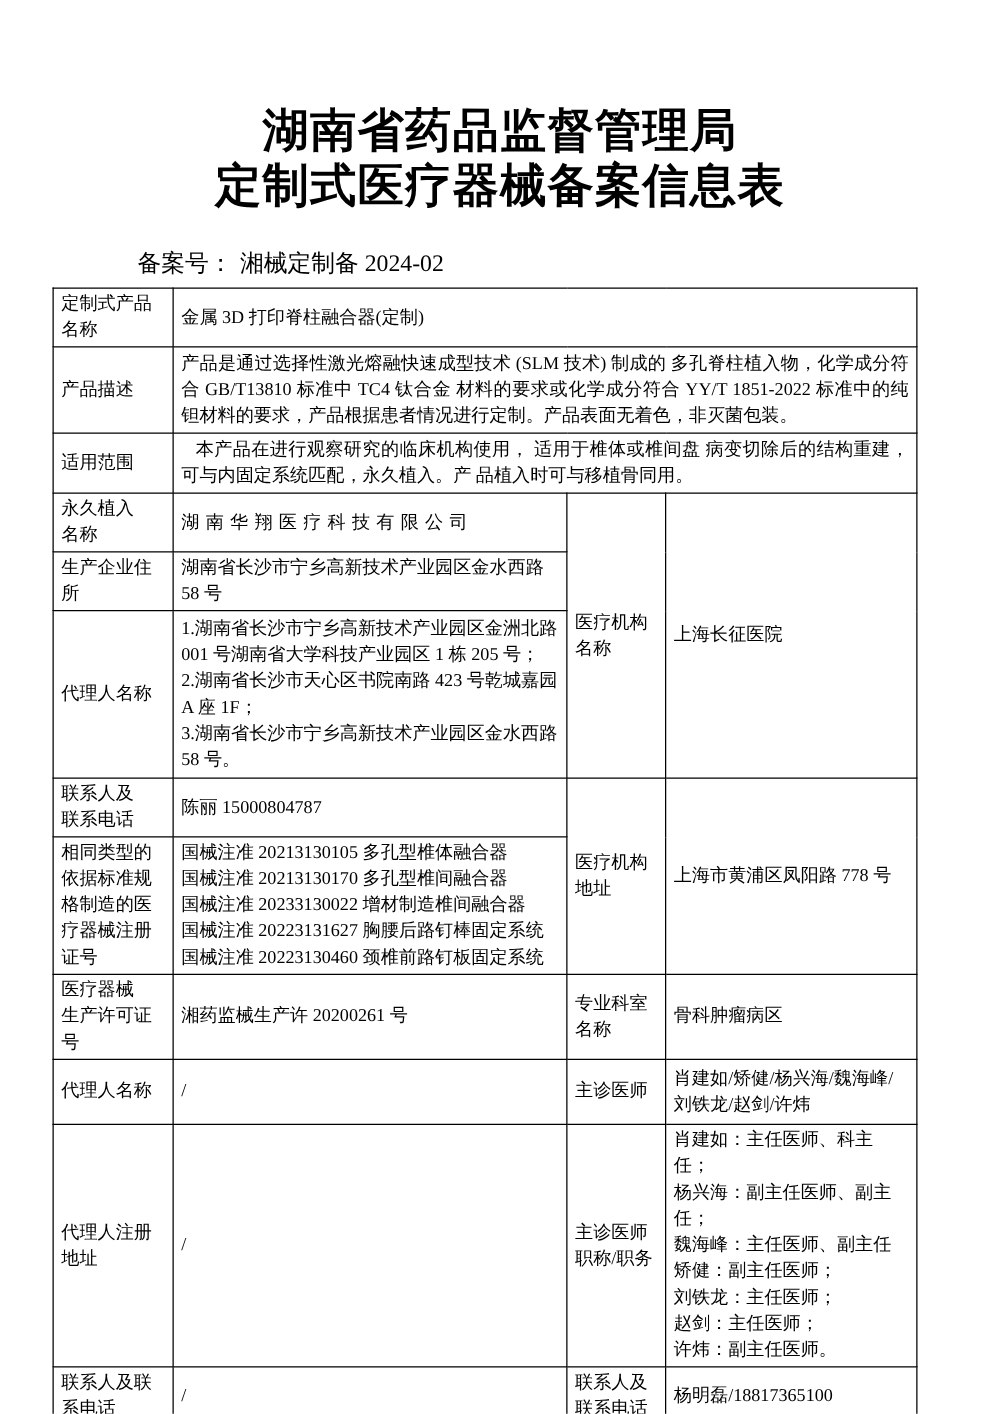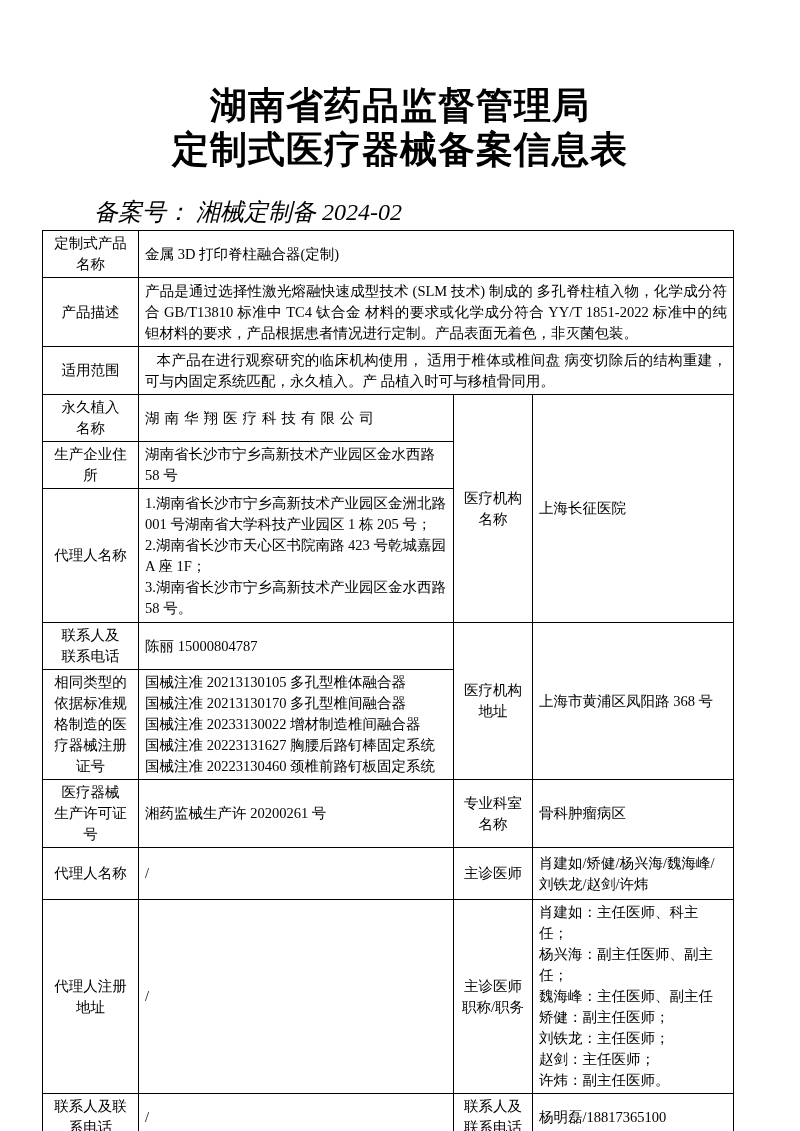--- a/index.html
+++ b/index.html
@@ -20,44 +20,43 @@
     position: absolute;
     top: 84px; left: 0; width: 100%;
     text-align: center;
     font-weight: bold;
     font-size: 37px;
     line-height: 44px;
     letter-spacing: 1px;
   }
   .record-line {
     position: absolute;
-    top: 200px; left: 94px;
-    font-size: 24px;
+    top: 200px; left: 110px;
+    font-size: 19px;
     line-height: 24px;
-    font-style: italic;
   }
   .record-line .gap { display: inline-block; width: 6px; }
   table.reg {
     position: absolute;
     top: 230px; left: 42px;
     width: 691px;
     border-collapse: collapse;
     table-layout: fixed;
   }
   table.reg td {
     border: 1px solid #000;
     font-size: 14.5px;
     line-height: 21px;
     vertical-align: middle;
     padding: 2px 6px;
     overflow: hidden;
     word-break: break-word;
   }
   td.label {
-    text-align: center;
+    text-align: left;
     white-space: pre-line;
     padding: 2px 2px;
     line-height: 20px;
   }
   td.val { text-align: left; }
   td.c   { text-align: left; }
   td.just { text-align: justify; line-height: 22px; }
   td.indent { text-indent: 0.8em; }
   td.addr { font-size: 14px; line-height: 22px; white-space: pre-line; }
   td.certs { line-height: 20px; white-space: pre-line; }
@@ -137,21 +136,21 @@
 2.湖南省长沙市天心区书院南路 423 号乾城嘉园 A 座 1F；
 3.湖南省长沙市宁乡高新技术产业园区金水西路 58 号。</td>
     </tr>
 
     <tr class="r7">
       <td class="label">联系人及
 联系电话</td>
       <td class="val">陈丽 15000804787</td>
       <td class="label" rowspan="2">医疗机构
 地址</td>
-      <td class="val" rowspan="2">上海市黄浦区凤阳路 368 号</td>
+      <td class="val" rowspan="2">上海市黄浦区凤阳路 778 号</td>
     </tr>
 
     <tr class="r8">
       <td class="label">相同类型的
 依据标准规
 格制造的医
 疗器械注册
 证号</td>
       <td class="val certs">国械注准 20213130105 多孔型椎体融合器
 国械注准 20213130170 多孔型椎间融合器

